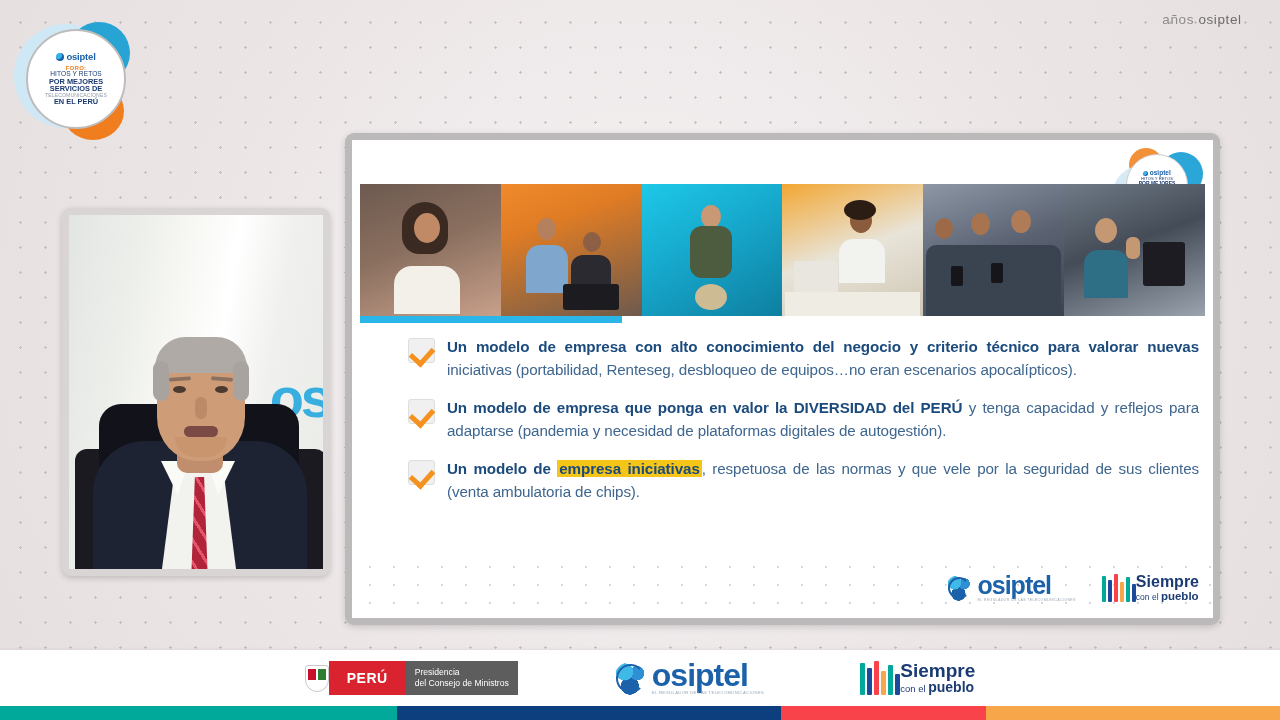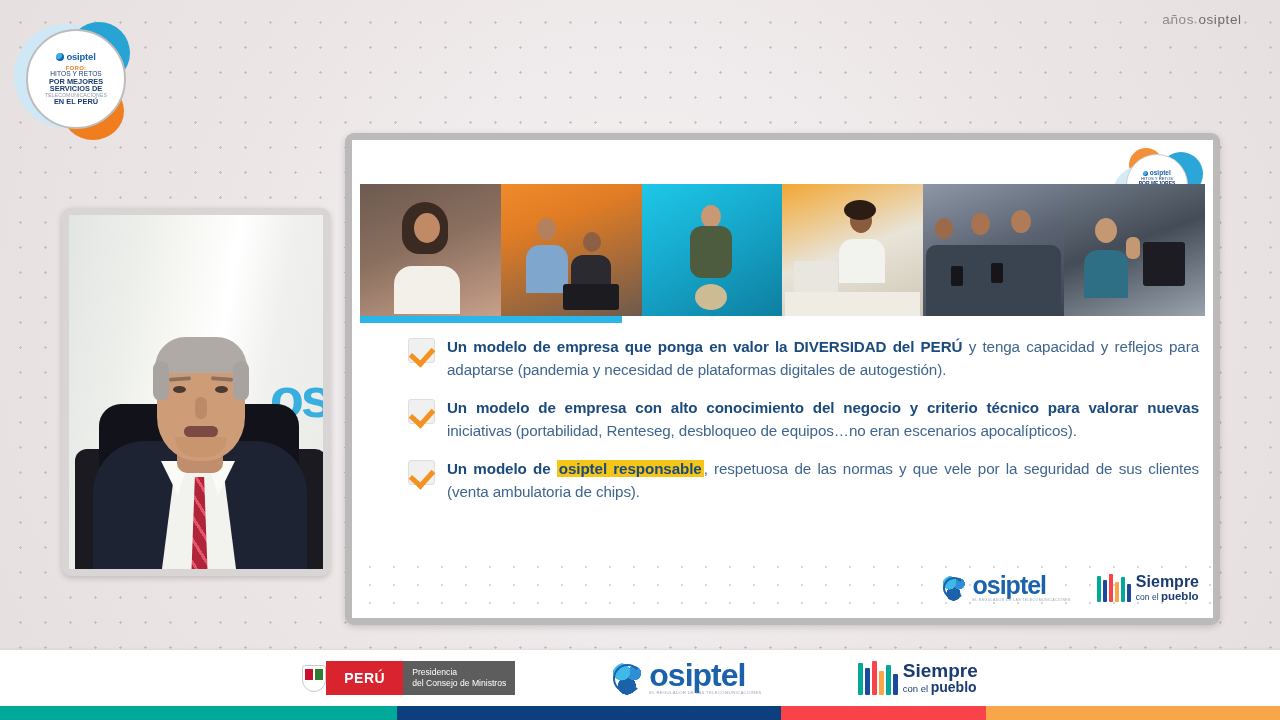--- a/index.html
+++ b/index.html
@@ -175,21 +175,21 @@
   .os-mark { width:26px; height:26px; border-radius:50%;
              background:radial-gradient(circle at 32% 30%,#3fb9e8 0 26%,transparent 27%),
                         radial-gradient(circle at 70% 34%,#2f8fd4 0 22%,transparent 23%),
                         radial-gradient(circle at 48% 72%,#1b62ab 0 30%,transparent 31%),
                         #ffffff;
              border:0; position:relative; }
   .os-mark::after{ content:""; position:absolute; inset:2px; border-radius:50%;
                    border:2.5px solid #1b62ab; border-right-color:transparent; }
   .os-word { font-size:25px; font-weight:bold; color:#1b62ab; letter-spacing:-1px; line-height:.9; }
   .os-tag { font-size:3.6px; color:#9aa8b8; letter-spacing:.35px; }
-  .siempre { display:flex; align-items:center; gap:5px; }
+  .siempre { display:flex; align-items:center; }
   .s-bars { display:flex; gap:2px; align-items:flex-end; height:28px; }
   .s-bars i { display:block; width:4px; border-radius:1px; }
   .s-txt1 { font-size:16px; font-weight:bold; color:#1b3b73; line-height:.95; }
   .s-txt2 { font-size:8.5px; color:#1b3b73; line-height:1.05; }
   .s-txt2 b { font-size:11.5px; }
 
   
   #bottom-bar {
     position:absolute; left:0; right:0; bottom:14px; height:56px; background:#ffffff;
     display:flex; align-items:center; justify-content:center; gap:96px;
@@ -333,33 +333,33 @@
           <div class="fig" style="left:56%;top:44%;width:42px;height:44px;background:#1c1c22;border-radius:3px;"></div>
           <div class="fig" style="left:44%;top:40%;width:14px;height:22px;background:#c49873;border-radius:6px;"></div>
         </div>
       </div>
       <div class="strip-underline"></div>
 
       <div class="bullets">
         <div class="bullet">
           <span class="chk"></span>
           <div class="btext">
-            <b>Un modelo de empresa que ponga en valor la DIVERSIDAD del PERÚ</b><span> y tenga capacidad y reflejos para adaptarse (pandemia y necesidad de plataformas digitales de autogestión).</span>
+            <b>Un modelo de empresa con alto conocimiento del negocio y criterio técnico para valorar nuevas</b><span> iniciativas (portabilidad, Renteseg, desbloqueo de equipos…no eran escenarios apocalípticos).</span>
           </div>
         </div>
         <div class="bullet">
           <span class="chk"></span>
           <div class="btext">
-            <b>Un modelo de empresa con alto conocimiento del negocio y criterio técnico para valorar nuevas</b><span> iniciativas (portabilidad, Renteseg, desbloqueo de equipos…no eran escenarios apocalípticos).</span>
+            <b>Un modelo de empresa que ponga en valor la DIVERSIDAD del PERÚ</b><span> y tenga capacidad y reflejos para adaptarse (pandemia y necesidad de plataformas digitales de autogestión).</span>
           </div>
         </div>
         <div class="bullet">
           <span class="chk"></span>
           <div class="btext">
-            <b>Un modelo de </b><span class="hl">osiptel responsable</span><span>, respetuosa de las normas y que vele por la seguridad de sus clientes (venta ambulatoria de chips).</span>
+            <b>Un modelo de </b><span class="hl">empresa iniciativas</span><span>, respetuosa de las normas y que vele por la seguridad de sus clientes (venta ambulatoria de chips).</span>
           </div>
         </div>
       </div>
 
       <div class="slide-footer">
         <div class="osiptel-logo">
           <span class="os-mark"></span>
           <span>
             <span class="os-word">osiptel</span>
             <span class="os-tag" style="display:block">EL REGULADOR DE LAS TELECOMUNICACIONES</span>

